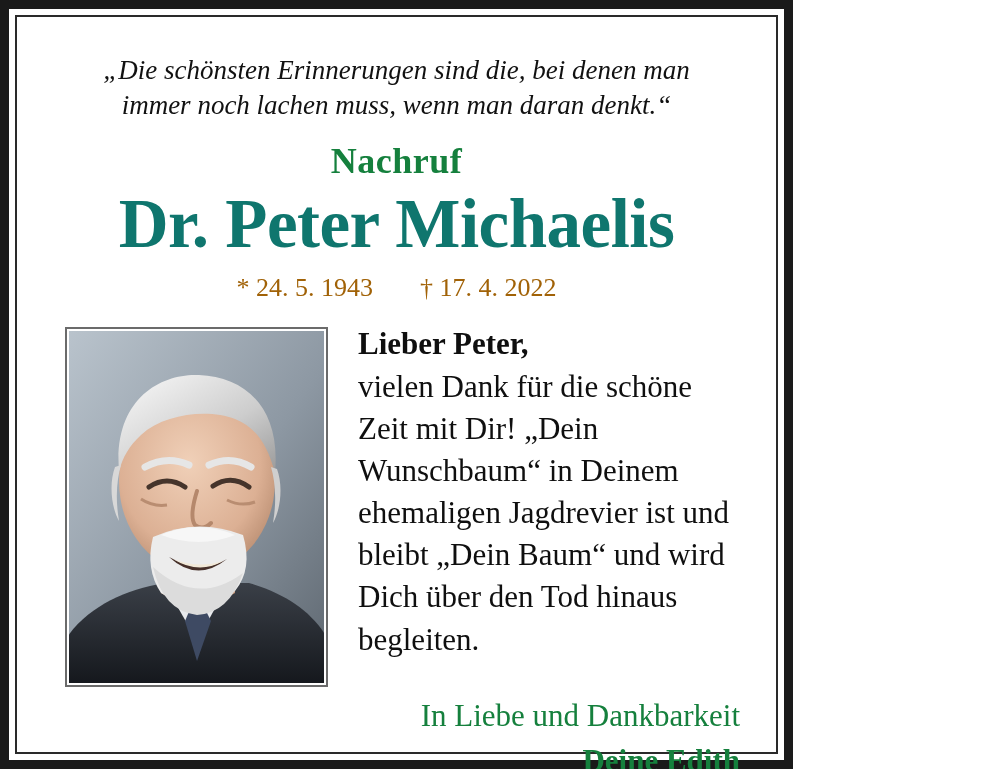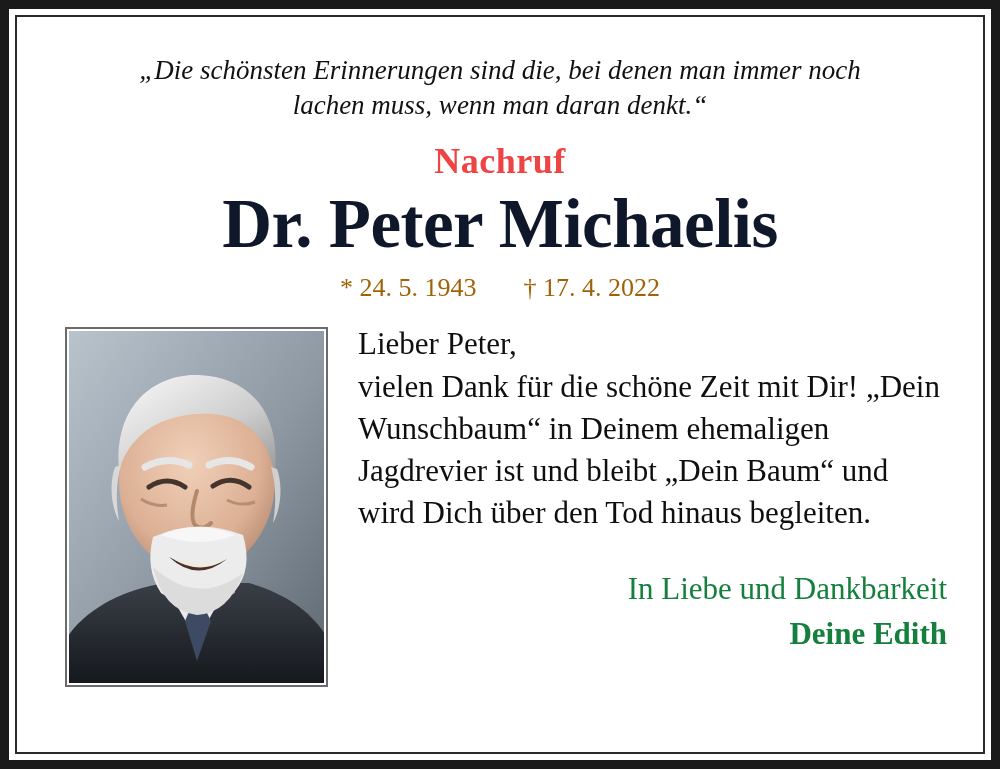--- a/index.html
+++ b/index.html
@@ -9,21 +9,21 @@
   }
   body {
     width: 1000px;
     height: 769px;
     overflow: hidden;
     font-family: "Liberation Serif", "DejaVu Serif", serif;
   }
 
   .obituary {
     position: relative;
-    width: 1000px;
+    width: 793px;
     height: 769px;
     box-sizing: border-box;
     background: #ffffff;
     border: 9px solid #1a1a1a;
     padding: 6px;
   }
 
   .inner-frame {
     position: relative;
     width: 100%;
@@ -42,31 +42,31 @@
     color: #111111;
     margin: 10px auto 0 auto;
     width: 84%;
   }
 
   .nachruf {
     text-align: center;
     font-weight: bold;
     font-size: 36px;
     margin-top: 18px;
-    color: #ef4444;
+    color: #15803d;
     letter-spacing: 0.5px;
   }
 
   .name {
     text-align: center;
     font-weight: bold;
     font-size: 69px;
     line-height: 1.05;
     margin-top: 6px;
-    color: #0f172a;
+    color: #0f766e;
     letter-spacing: -0.5px;
   }
 
   .dates {
     text-align: center;
     font-size: 26px;
     margin-top: 12px;
     color: #a16207;
   }
   .dates .sep {
@@ -103,21 +103,21 @@
   .letter {
     flex: 1 1 auto;
     padding-left: 30px;
     padding-right: 6px;
     font-size: 31px;
     line-height: 1.36;
     color: #0f0f0f;
   }
 
   .letter .salutation {
-    font-weight: normal;
+    font-weight: bold;
     font-size: 31px;
   }
   .letter p {
     margin: 0;
   }
   .letter .para {
     margin-top: 1px;
   }
 
   .closing {

